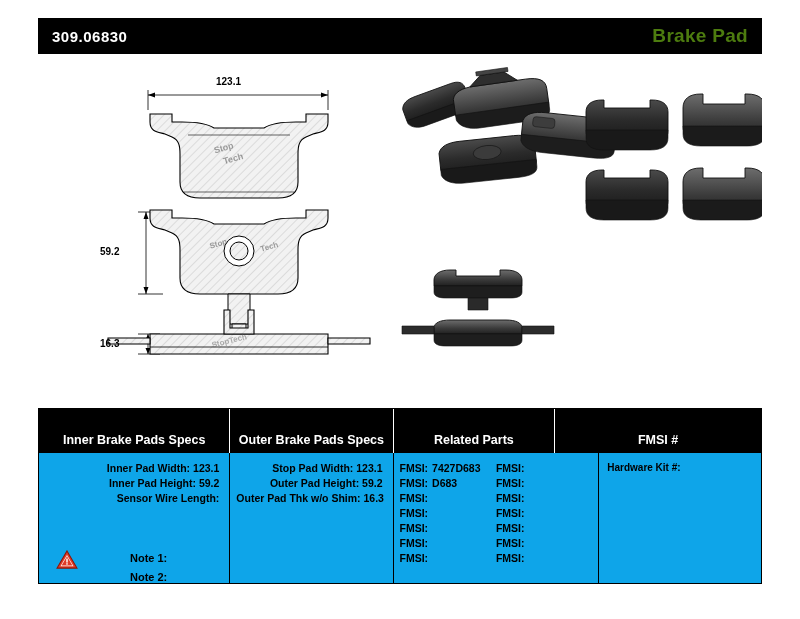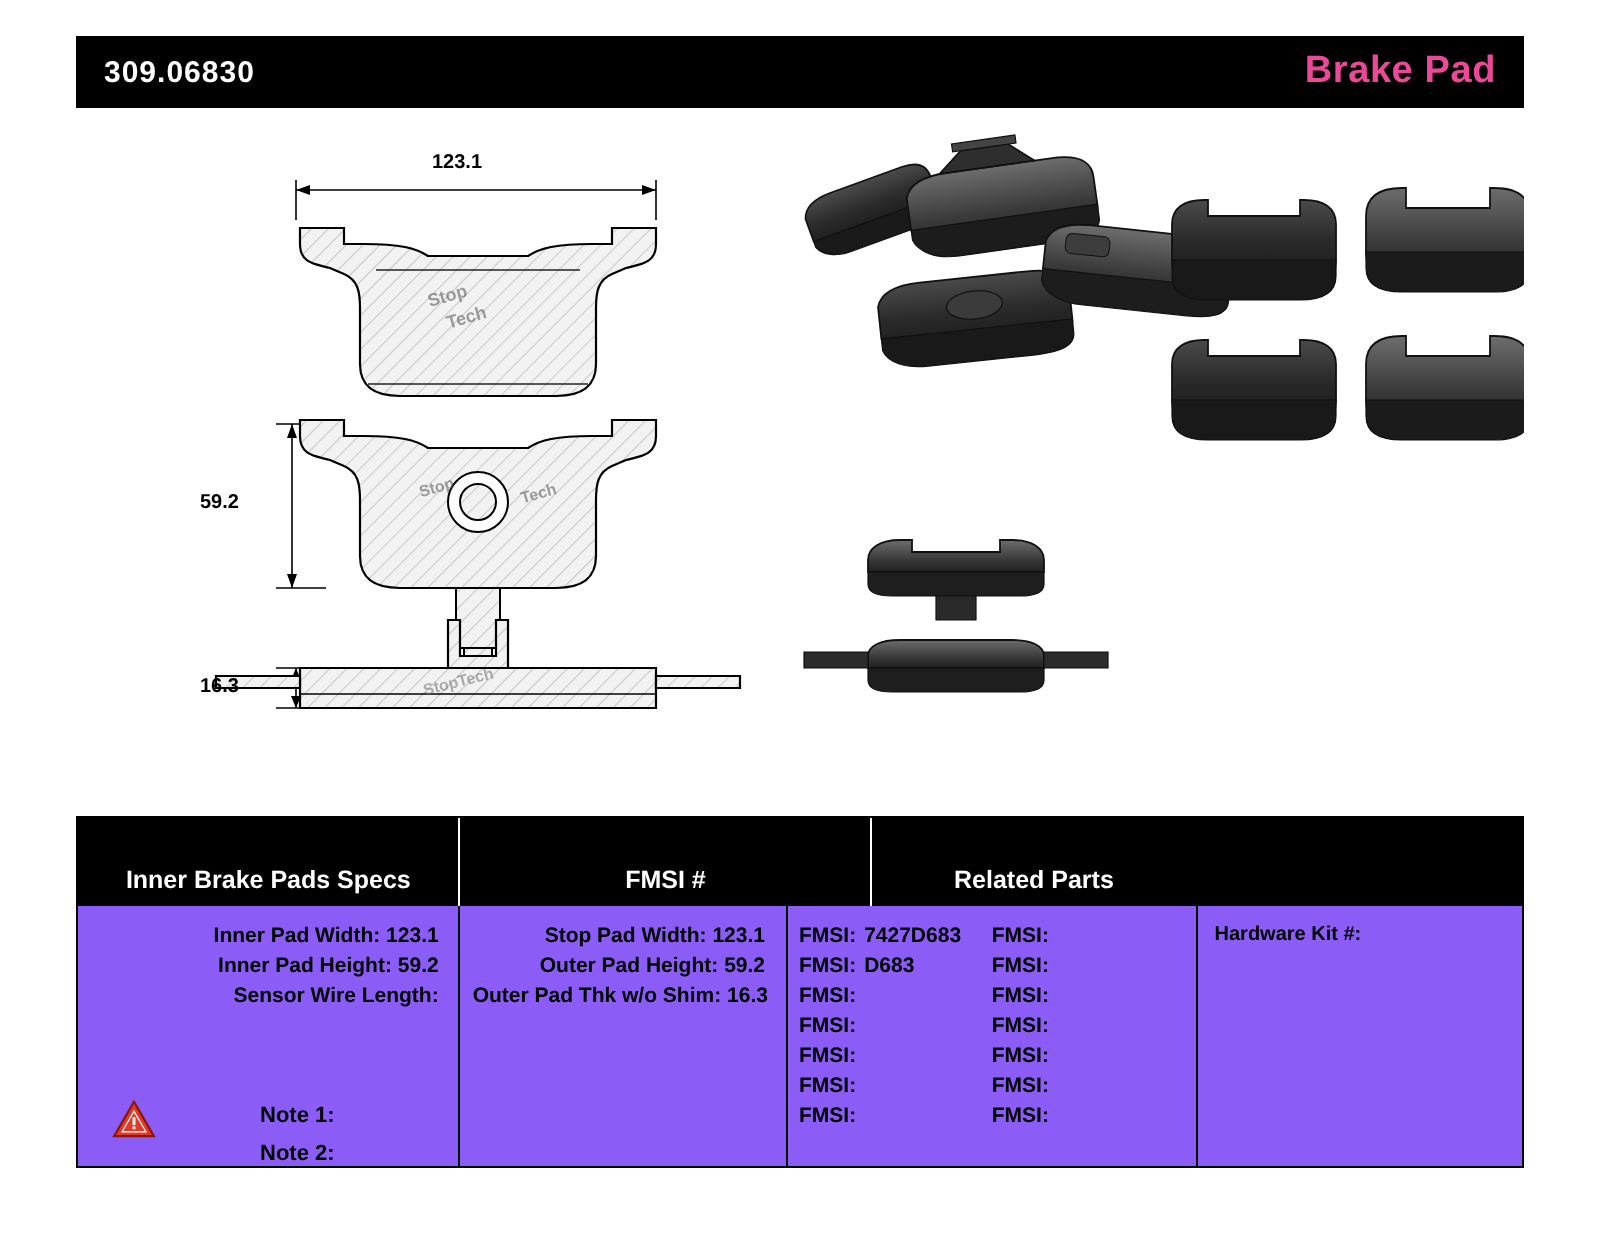--- a/index.html
+++ b/index.html
@@ -30,21 +30,21 @@
     box-sizing: border-box;
     padding: 0 14px;
   }
   .header .part-number {
     color: #ffffff;
     font-size: 15px;
     font-weight: bold;
     letter-spacing: 0.5px;
   }
   .header .doc-type {
-    color: #ec4899;
+    color: #4d7c0f;
     font-size: 19px;
     font-weight: bold;
     letter-spacing: 0.3px;
   }
 
   
   .drawing-area {
     position: absolute;
     left: 38px;
     top: 62px;
@@ -91,21 +91,21 @@
     color: #ffffff;
     font-size: 12.5px;
     font-weight: bold;
     text-align: center;
     padding: 24px 2px 6px 2px;
     border-right: 1px solid #ffffff;
   }
   .specs-head .col:last-child { border-right: none; }
 
   .specs-body .col {
-    background: #8b5cf6;
+    background: #0ea5e9;
     padding: 7px 6px 10px 6px;
     min-height: 130px;
   }
 
   .spec-row {
     font-size: 10.5px;
     font-weight: bold;
     text-align: right;
     padding: 1.5px 4px 1.5px 0;
     white-space: nowrap;
@@ -354,22 +354,23 @@
   </svg>
 
   <div class="dim-label" style="left:178px; top:14px;">123.1</div>
   <div class="dim-label" style="left:62px; top:184px;">59.2</div>
   <div class="dim-label" style="left:62px; top:276px;">16.3</div>
 </div>
 
 <div class="specs-table">
   <div class="specs-head">
     <div class="col col-1">Inner Brake Pads Specs</div>
+    <div class="col col-2">Outer Brake Pads Specs</div>
+    <div class="col col-4">Related Parts</div>
     <div class="col col-3">FMSI #</div>
-    <div class="col col-4">Related Parts</div>
   </div>
   <div class="specs-body">
 
     <div class="col col-1">
       <div class="spec-row"><span>Inner Pad Width:</span> <span class="val">123.1</span></div>
       <div class="spec-row"><span>Inner Pad Height:</span> <span class="val">59.2</span></div>
       <div class="spec-row"><span>Sensor Wire Length:</span> <span class="val"></span></div>
     </div>
 
     <div class="col col-2">

